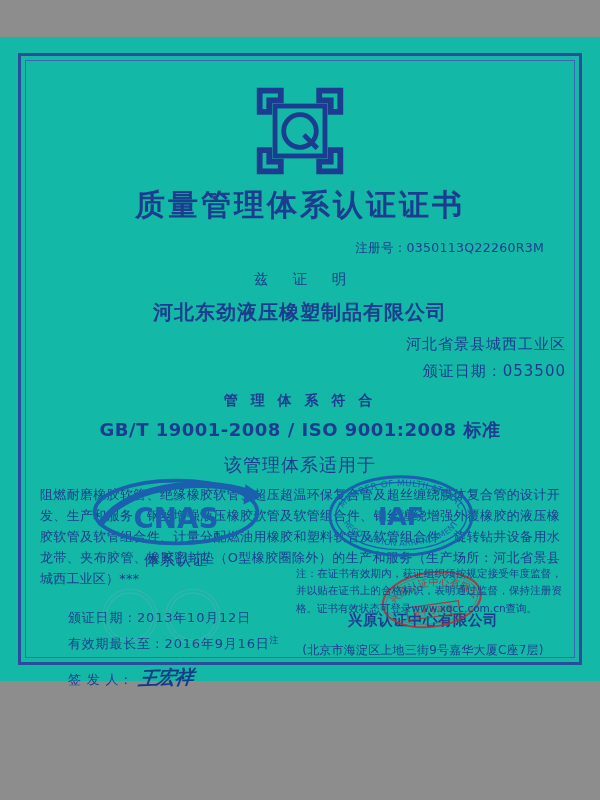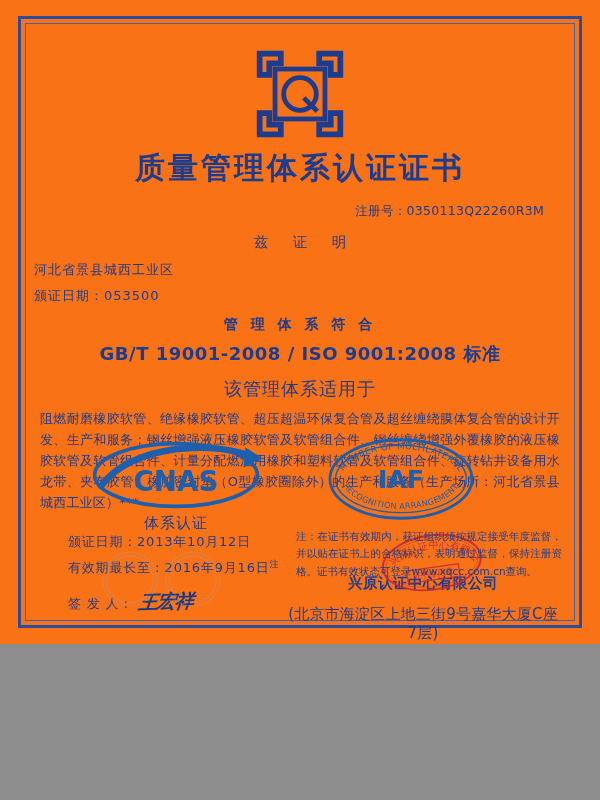--- a/index.html
+++ b/index.html
@@ -10,22 +10,23 @@
   body {
     width: 600px;
     height: 800px;
     overflow: hidden;
     font-family: "DejaVu Sans", "Liberation Sans", sans-serif;
   }
   .page {
     position: relative;
     width: 600px;
     height: 644px;
-    background: #f97316;
+    background: #14b8a6;
     box-sizing: border-box;
+    margin-top: 37px;
   }
   
   .frame-outer {
     position: absolute;
     left: 18px; top: 16px; right: 18px; bottom: 16px;
     border: 3px solid #2a4c9b;
   }
   .frame-inner {
     position: absolute;
     left: 25px; top: 23px; right: 25px; bottom: 23px;
@@ -80,22 +81,22 @@
   .company {
     text-align: center;
     font-size: 20px;
     font-weight: bold;
     color: #1b3c8f;
     letter-spacing: 1px;
     margin-top: 10px;
   }
 
   .addr, .postal {
-    text-align: left;
-    font-size: 13px;
+    text-align: right;
+    font-size: 15px;
     color: #1b3c8f;
     margin-top: 9px;
     letter-spacing: 1px;
   }
   .postal { margin-top: 8px; }
 
   .conform-label {
     text-align: center;
     font-size: 14px;
     color: #1b3c8f;
@@ -175,21 +176,21 @@
     pointer-events: none;
   }
   .issuer-name {
     font-size: 14.5px;
     font-weight: bold;
     color: #1b3c8f;
     letter-spacing: 0.5px;
     margin-top: 42px;
   }
   .issuer-addr {
-    font-size: 15px;
+    font-size: 12px;
     color: #1b3c8f;
     margin-top: 12px;
     letter-spacing: 0.2px;
   }
 
   
   .bottom {
     position: absolute;
     left: 0; right: 0; bottom: 4px;
     height: 180px;
@@ -265,20 +266,21 @@
       </svg>
     </div>
 
     <div class="cert-title">质量管理体系认证证书</div>
 
     <div class="reg-no">
       <span>注册号：</span><span>0350113Q22260R3M</span>
     </div>
 
     <div class="hereby">兹 证 明</div>
+    <div class="company">河北东劲液压橡塑制品有限公司</div>
     <div class="addr">河北省景县城西工业区</div>
     <div class="postal">
       <span>颁证日期：</span><span>053500</span>
     </div>
 
     <div class="conform-label">管 理 体 系 符 合</div>
     <div class="standard">GB/T 19001-2008 / ISO 9001:2008 标准</div>
 
     <div class="scope-label">该管理体系适用于</div>
     <div class="scope-body">阻燃耐磨橡胶软管、绝缘橡胶软管、超压超温环保复合管及超丝缠绕膜体复合管的设计开发、生产和服务；钢丝增强液压橡胶软管及软管组合件、钢丝缠绕增强外覆橡胶的液压橡胶软管及软管组合件、计量分配燃油用橡胶和塑料软管及软管组合件、旋转钻井设备用水龙带、夹布胶管、橡胶密封垫（O型橡胶圈除外）的生产和服务（生产场所：河北省景县城西工业区）***</div>

